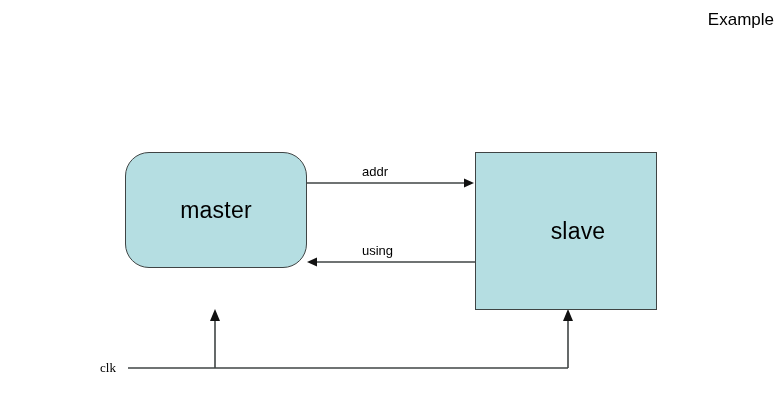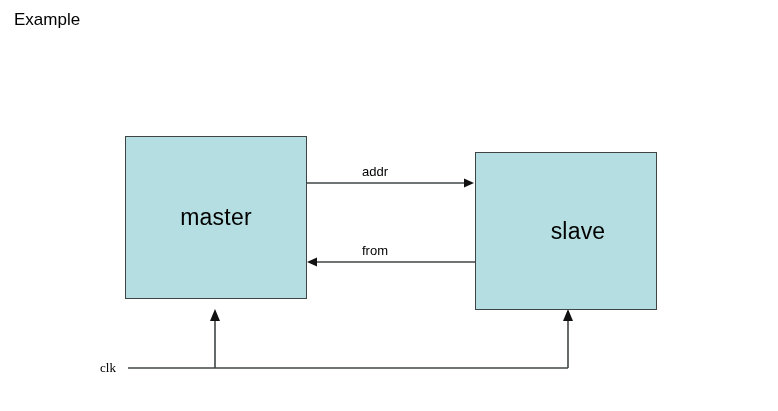--- a/index.html
+++ b/index.html
@@ -14,20 +14,21 @@
     overflow: hidden;
     font-family: "Liberation Sans", sans-serif;
     color: #000000;
   }
 
   .heading-block {
     position: absolute;
     left: 14px;
     top: 6px;
     width: 760px;
+    text-align: right;
   }
   .heading-line {
     font-size: 17px;
     line-height: 27px;
     color: #000000;
     white-space: nowrap;
   }
 
   .diagram-layer {
     position: absolute;
@@ -45,21 +46,21 @@
     display: flex;
     align-items: center;
     justify-content: center;
   }
   .module-label {
     font-size: 23px;
     color: #000000;
     letter-spacing: 0.2px;
   }
 
-  #master-box { left: 125px; top: 136px; width: 182px; height: 163px; }
+  #master-box { left: 125px; top: 152px; width: 182px; height: 116px; border-radius: 24px; }
   #slave-box  { left: 475px; top: 152px; width: 182px; height: 158px; padding-left: 24px; }
 
   .signal-label {
     position: absolute;
     font-size: 13px;
     color: #000000;
     white-space: nowrap;
   }
   #addr-label { left: 362px; top: 164px; }
   #data-label { left: 362px; top: 243px; }
@@ -112,16 +113,16 @@
 
   <div class="module-box" id="master-box">
     <span class="module-label">master</span>
   </div>
 
   <div class="module-box" id="slave-box">
     <span class="module-label">slave</span>
   </div>
 
   <div class="signal-label" id="addr-label">addr</div>
-  <div class="signal-label" id="data-label">from</div>
+  <div class="signal-label" id="data-label">using</div>
   <div class="signal-label" id="clk-label">clk</div>
 
 </div>
 
 </body></html>

